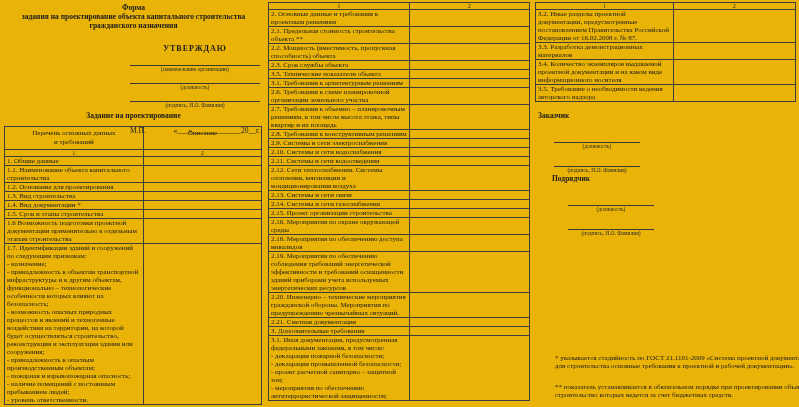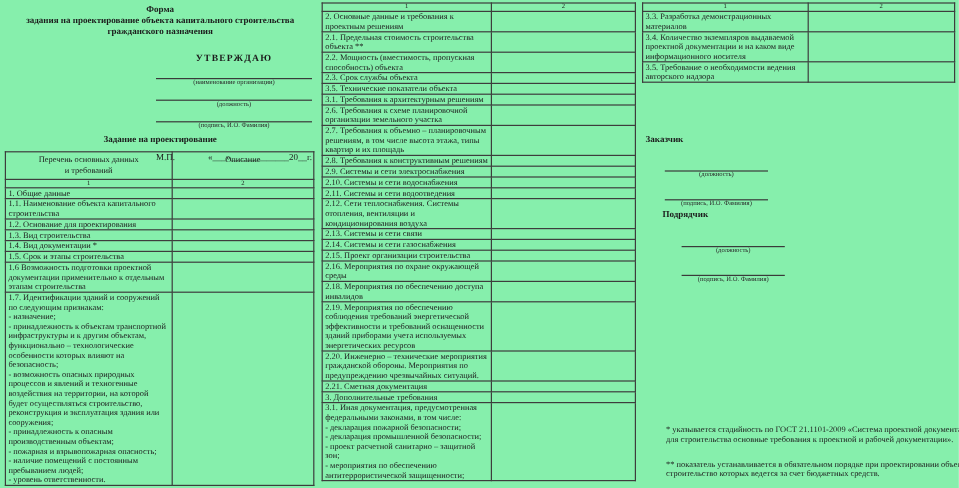--- a/index.html
+++ b/index.html
@@ -1,21 +1,21 @@
 <!DOCTYPE html>
 <html><head>
 <meta charset="utf-8">
 <style>
   html,body { margin:0; padding:0; }
   body {
     width:799px; height:407px; background:#ffffff; position:relative;
     font-family:"Liberation Serif","DejaVu Serif",serif; color:#1c1c1c;
     overflow:hidden;
   }
-  .page { position:absolute; inset:0; background:#86efac; overflow:hidden; }
+  .page { position:absolute; inset:0; background:#eab308; overflow:hidden; }
   .col { position:absolute; top:0; }
   .col-left  { left:4px;   width:259px; height:407px; }
   .col-mid   { left:268px; top:2px; width:262px; }
   .col-right { left:535px; top:2px; width:261px; height:405px; }
 
   
   .doc-title { position:absolute; top:3px; left:0; width:100%; text-align:center;
                font-weight:bold; font-size:7.5px; line-height:9px; }
   .approve { position:absolute; top:44px; right:3px; width:130px; text-align:center; }
   .approve-label { font-weight:bold; font-size:8px; letter-spacing:1px; margin-bottom:5px; }
@@ -262,20 +262,24 @@
           <col style="width:47%">
         </colgroup>
       <thead>
         <tr class="numrow">
           <td>1</td>
           <td>2</td>
         </tr>
       </thead>
       <tbody>
           <tr>
+            <td class="req">3.2. Иные разделы проектной документации, предусмотренные постановлением Правительства Российской Федерации от 16.02.2008 г. № 87.</td>
+            <td></td>
+          </tr>
+          <tr>
             <td class="req">3.3. Разработка демонстрационных материалов</td>
             <td></td>
           </tr>
           <tr>
             <td class="req">3.4. Количество экземпляров выдаваемой проектной документации и на каком виде информационного носителя</td>
             <td></td>
           </tr>
           <tr>
             <td class="req">3.5. Требование о необходимости ведения авторского надзора</td>
             <td></td>

